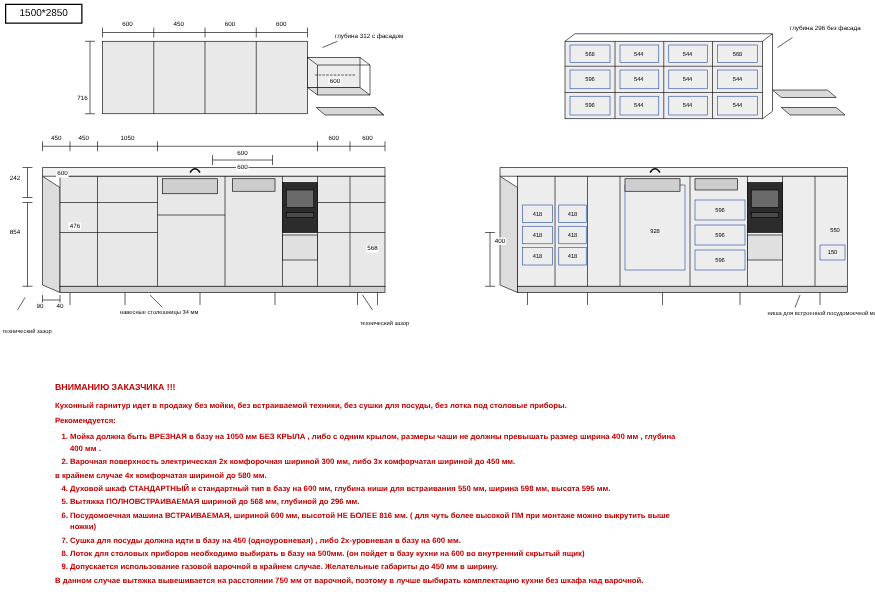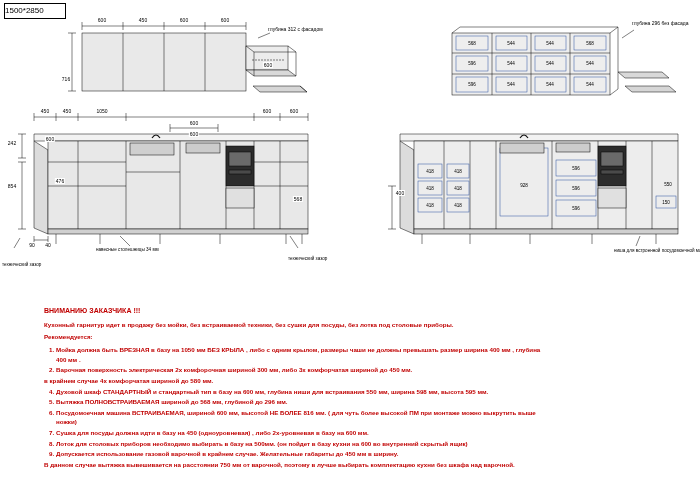--- a/index.html
+++ b/index.html
@@ -20,21 +20,21 @@
     left: 0; top: 0;
     width: 700px; height: 482px;
   }
   .title-box {
     position: absolute;
     left: 4px; top: 3px;
     width: 60px; height: 14px;
     border: 1px solid #000;
     font-size: 8px;
     line-height: 14px;
-    text-align: left;
+    text-align: center;
     background: #fff;
   }
   svg.draw {
     position: absolute;
     left: 0; top: 0;
     width: 700px; height: 482px;
   }
   .notes {
     position: absolute;
     left: 44px;

